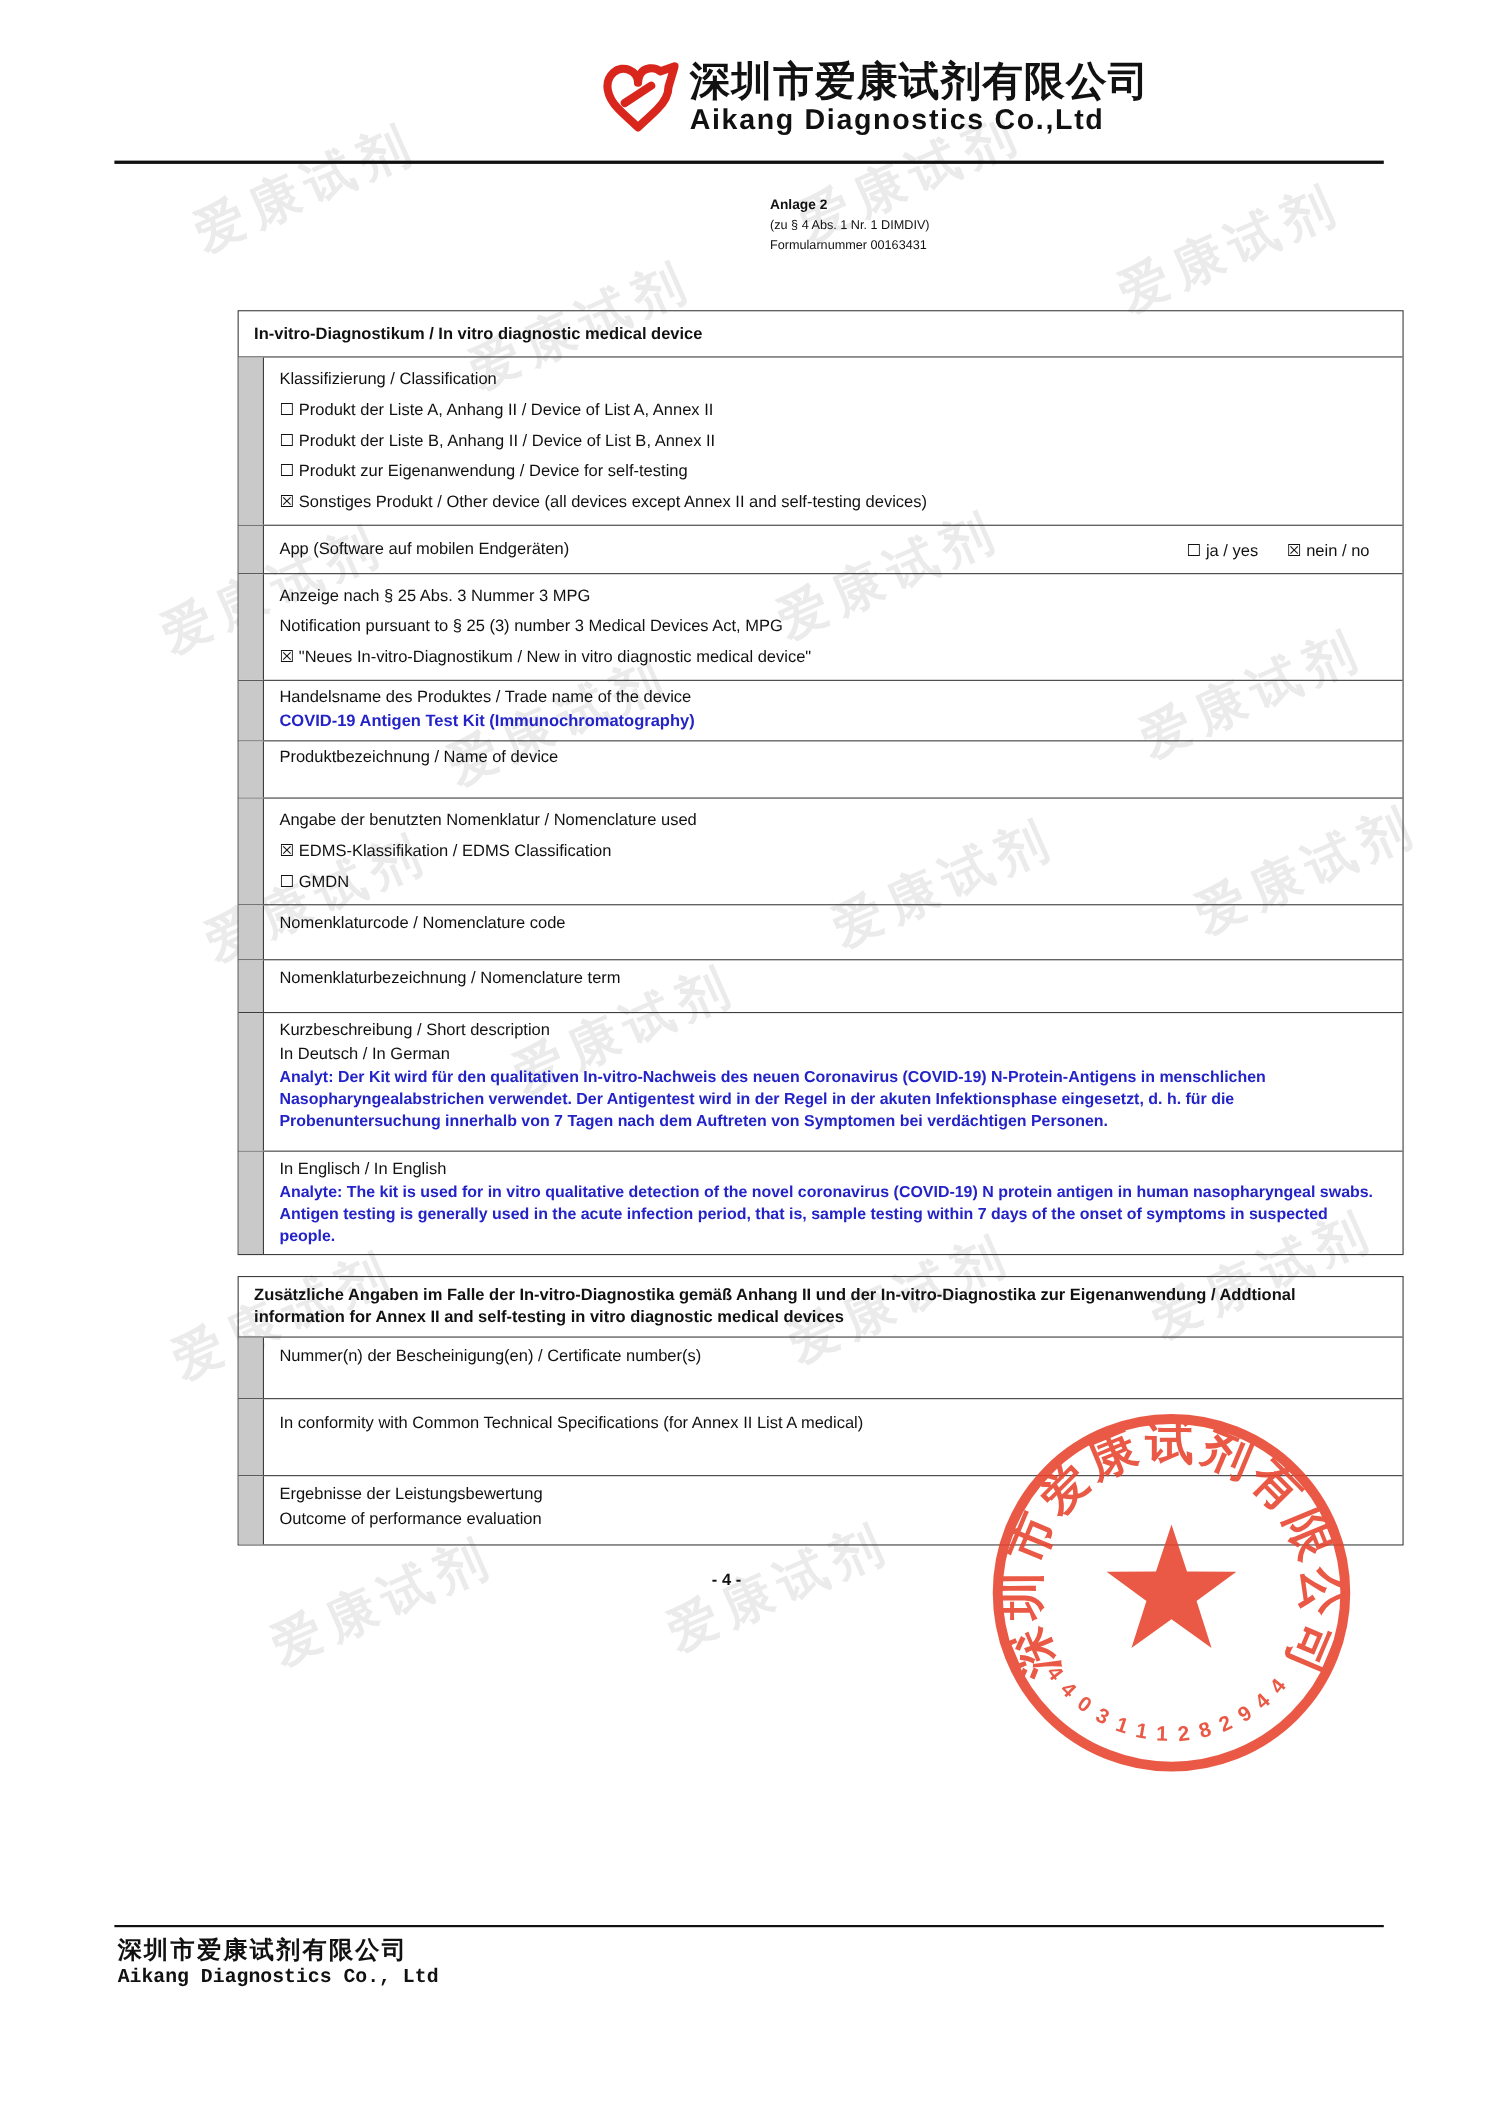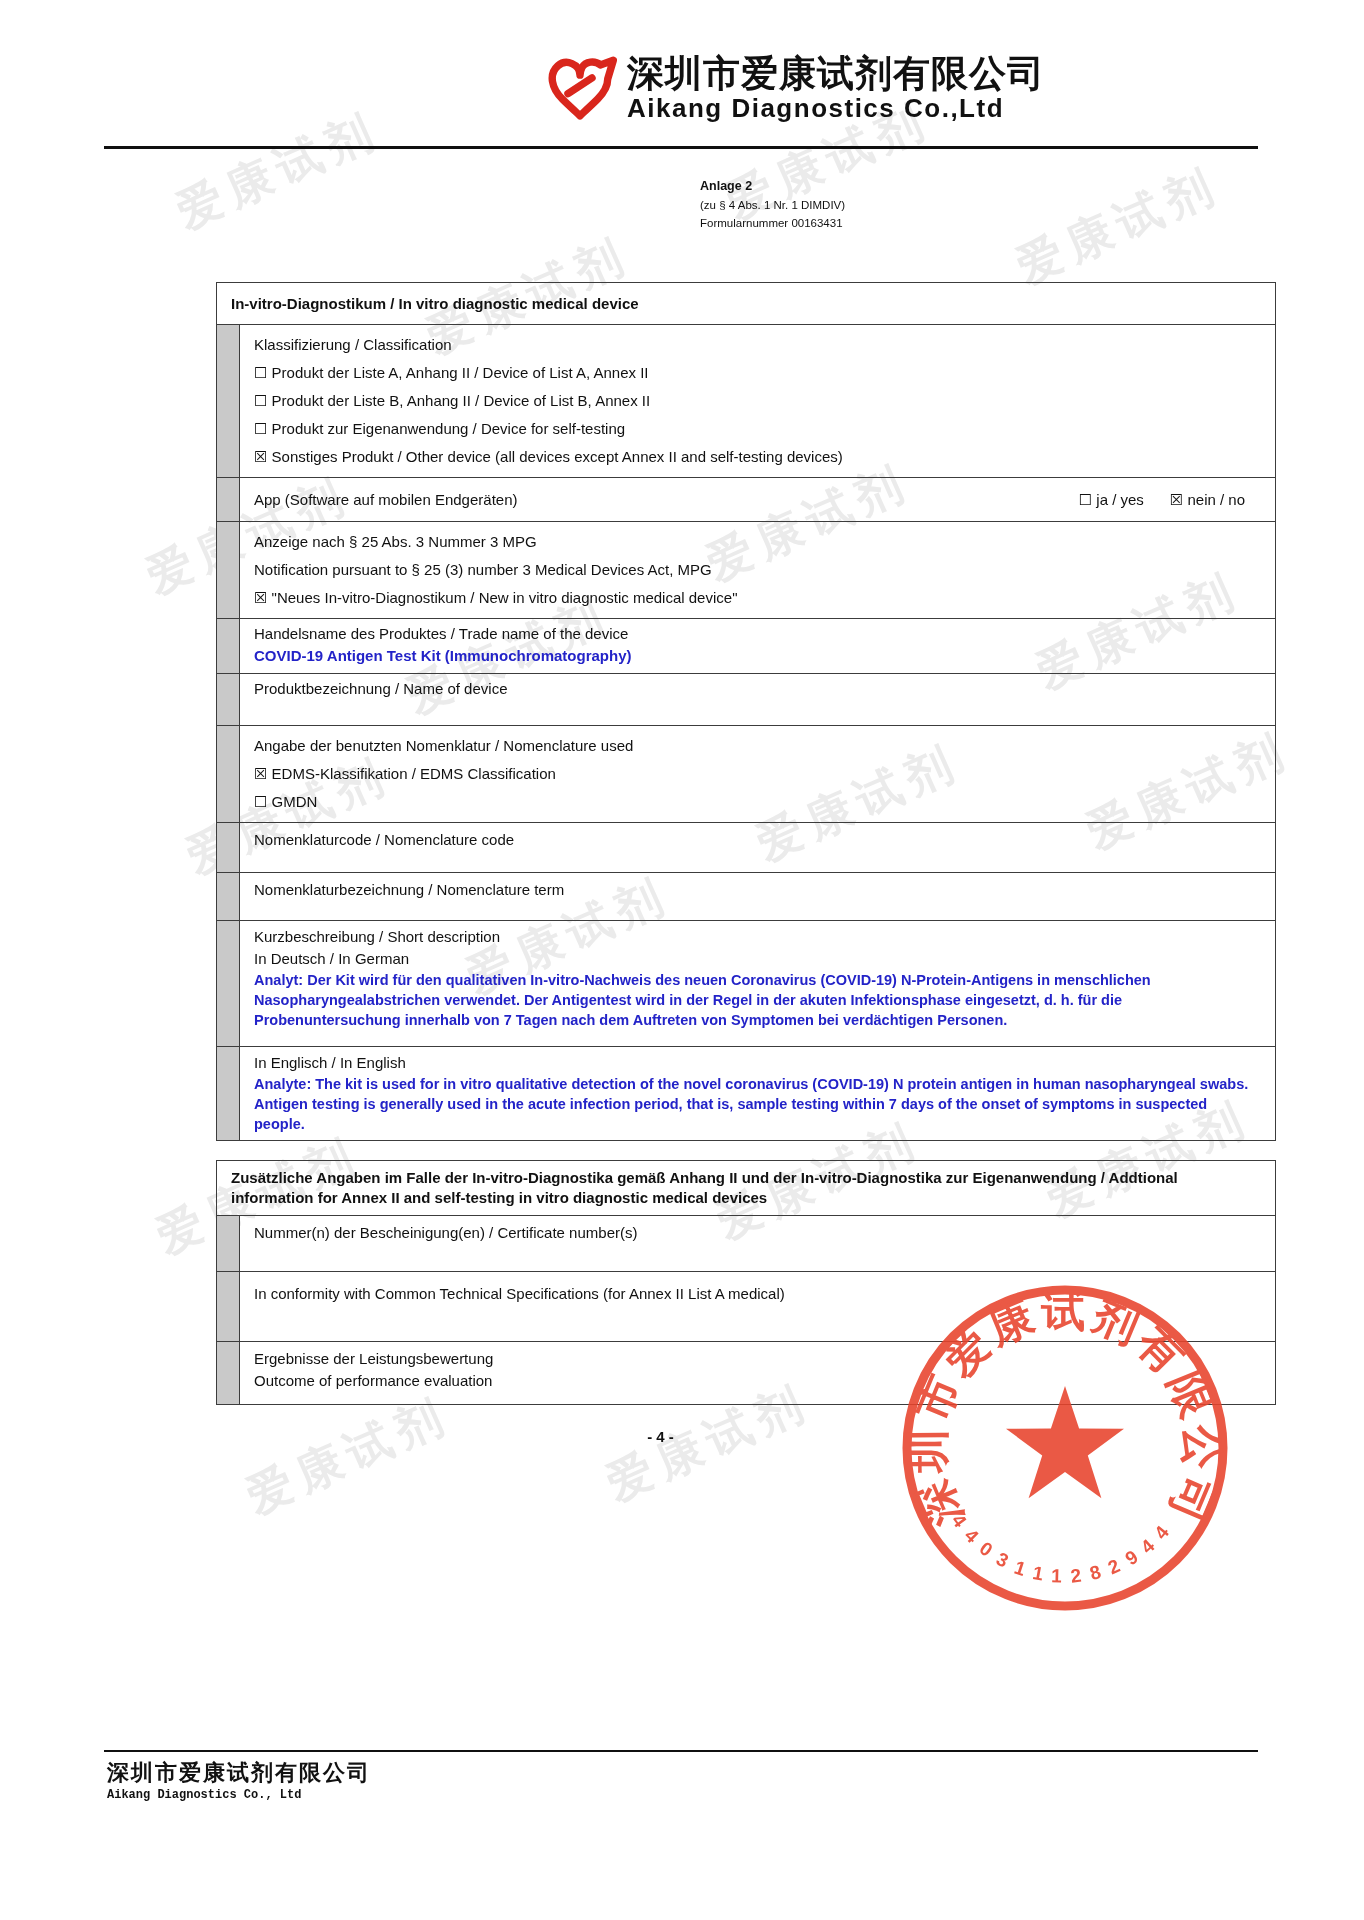--- a/index.html
+++ b/index.html
@@ -46,21 +46,21 @@
   .app-cell{display:flex;justify-content:space-between;align-items:center;padding-right:30px}
   .opts{display:flex;gap:26px}
   .tbl2-title{font-weight:bold;font-size:15px;line-height:20px;padding:7px 14px;border-bottom:1px solid var(--border)}
   
   .pagenum{position:absolute;left:216px;top:1428px;width:889px;text-align:center;font-size:15px;font-weight:bold}
   
   .stamp{position:absolute;left:895px;top:1278px;width:340px;height:340px;color:var(--stamp-red);opacity:.88;z-index:2}
   
   .frule{position:absolute;left:104px;top:1750px;width:1154px;height:2px;background:#101010}
   .f-cn{position:absolute;left:107px;top:1758px;font-size:22px;font-weight:bold;font-family:"Liberation Serif","DejaVu Serif",serif;letter-spacing:2px}
-  .f-en{position:absolute;left:107px;top:1788px;font-size:12px;font-weight:bold;font-family:"Liberation Mono","DejaVu Sans Mono",monospace}
+  .f-en{position:absolute;left:107px;top:1788px;font-size:18px;font-weight:bold;font-family:"Liberation Mono","DejaVu Sans Mono",monospace}
 </style>
 </head>
 <body>
 
 <span class="wm" style="left:170px;top:140px">爱康试剂</span>
 <span class="wm" style="left:720px;top:130px">爱康试剂</span>
 <span class="wm" style="left:1010px;top:195px">爱康试剂</span>
 <span class="wm" style="left:420px;top:265px">爱康试剂</span>
 <span class="wm" style="left:140px;top:505px">爱康试剂</span>
 <span class="wm" style="left:700px;top:492px">爱康试剂</span>

